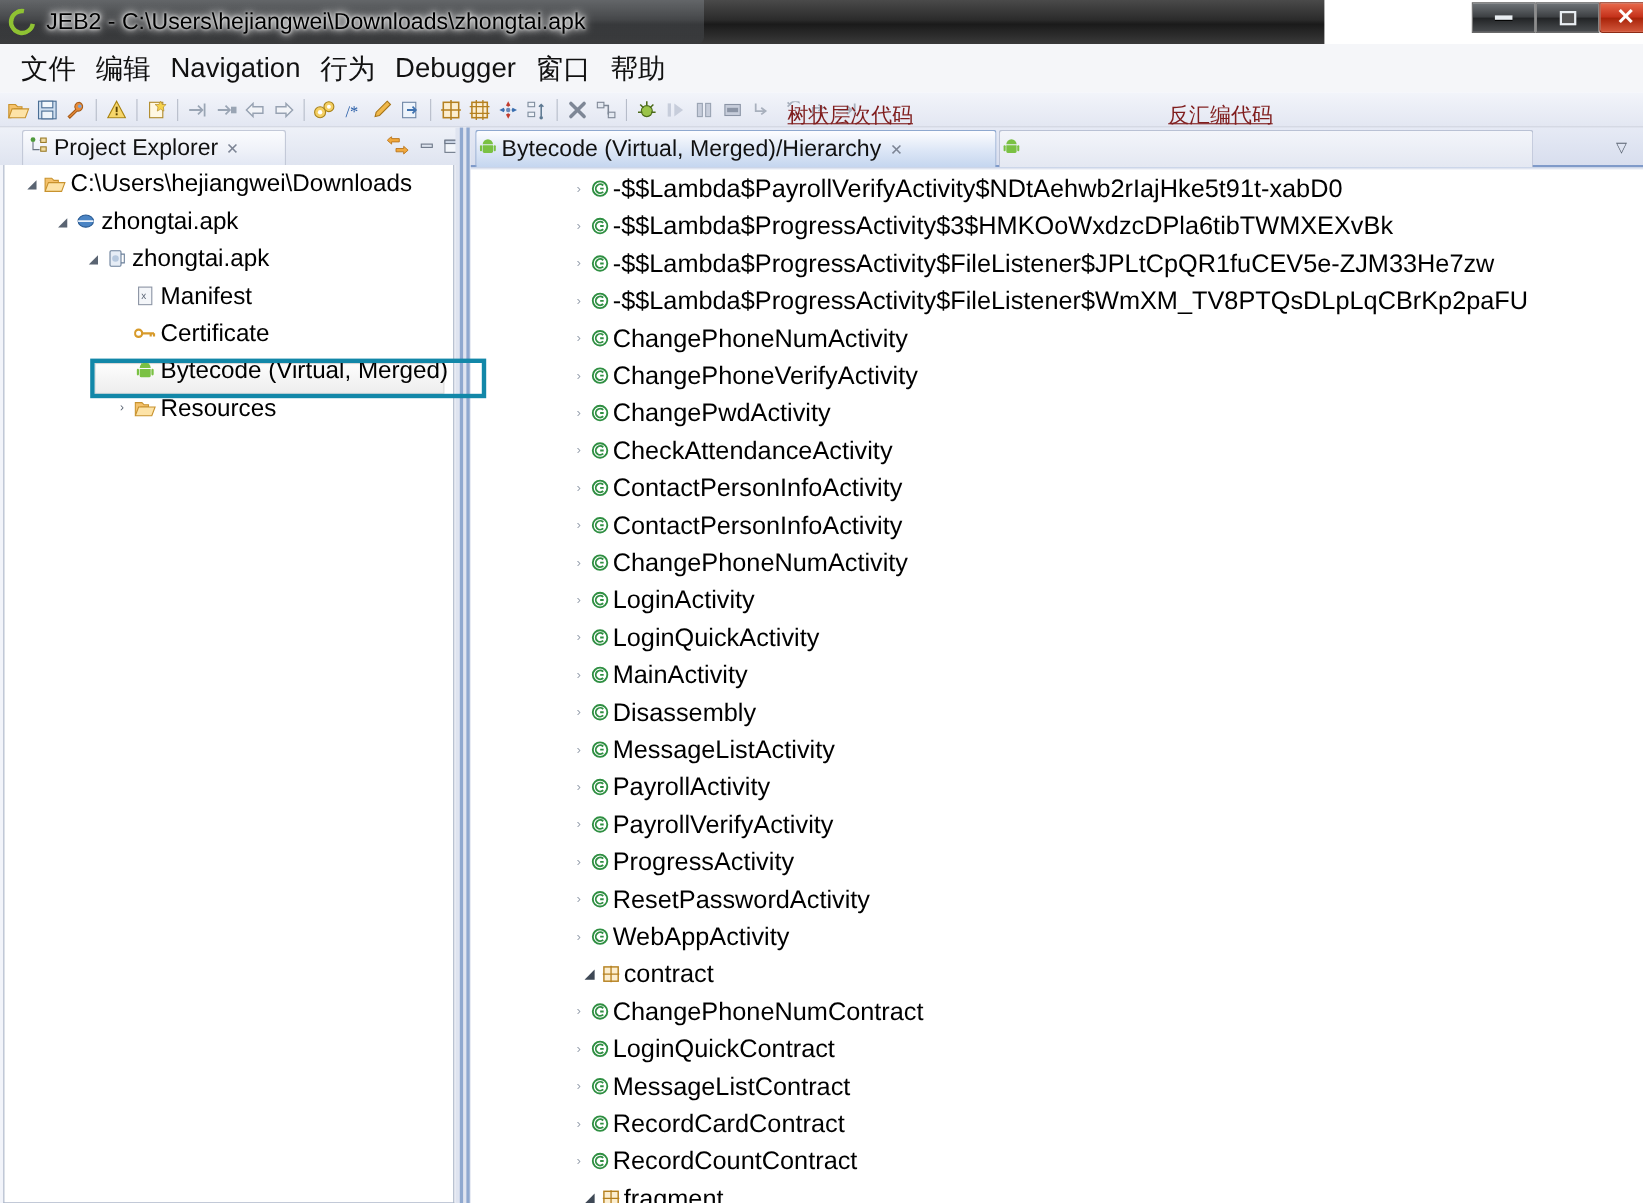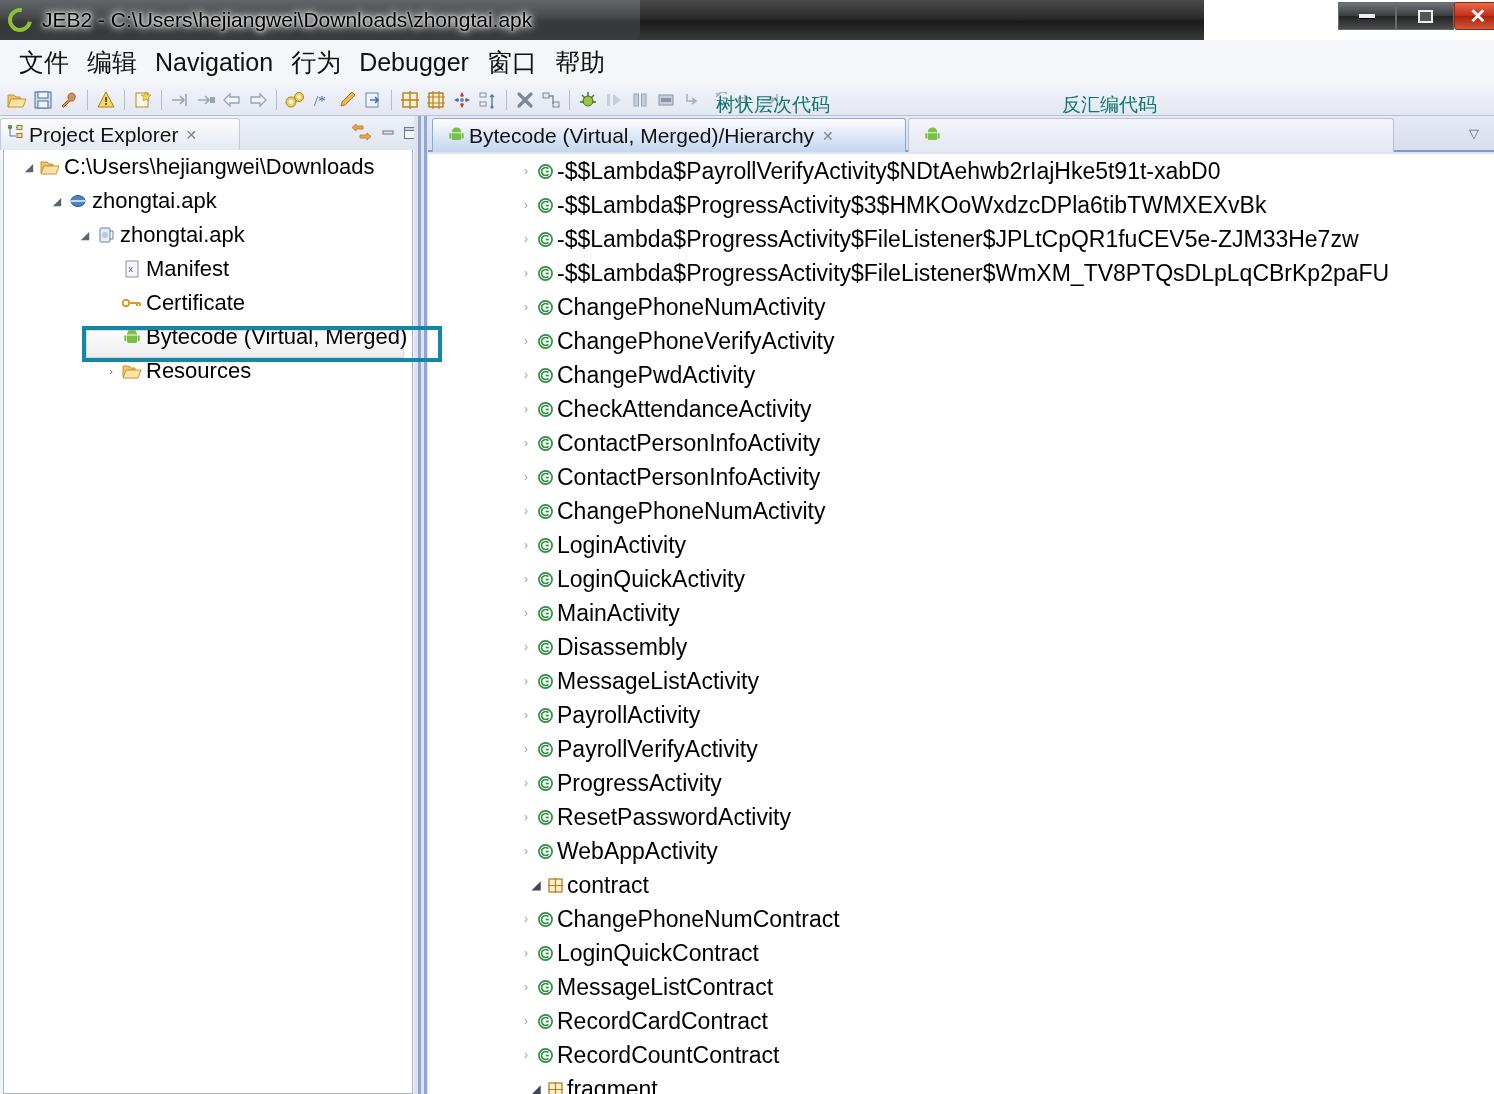--- a/index.html
+++ b/index.html
@@ -68,36 +68,36 @@
     border-bottom:1px solid #b9c0d0;
     display:flex; align-items:center; padding-left:4px;
   }
   .tb{ width:24px;height:24px; margin:0 1px; display:flex;align-items:center;justify-content:center;
        font-size:15px; color:#9a7b3a; position:relative; }
   .tb svg{ display:block; }
   .tbsep{ width:1px;height:20px;background:#b6bcc9; margin:0 5px; }
 
   
   .annot{
-    position:absolute; color:#0f766e; font-size:19px; white-space:nowrap; z-index:30;
+    position:absolute; color:#7f1d1d; font-size:19px; white-space:nowrap; z-index:30;text-decoration:underline;
   }
   #annot-1{ left:716px; top:92px; }
   #annot-2{ left:1062px; top:92px; }
 
   
   #left-panel{
     position:absolute; left:0; top:116px; width:424px; height:978px;
     background:#f2f4fa;
   }
   #pe-tabbar{
     position:absolute; left:0; top:0; width:424px; height:34px;
     background:linear-gradient(to bottom,#eef1f8,#dfe4f0);
   }
   #pe-tab{
-    position:absolute; left:0; top:2px; height:32px; width:240px;
+    position:absolute; left:20px; top:2px; height:32px; width:240px;
     background:linear-gradient(to bottom,#fbfcfe 0%,#eef1f8 60%,#e3e8f4 100%);
     border:1px solid #c3c9d8; border-bottom:none;
     border-radius:3px 3px 0 0;
     display:flex; align-items:center; padding:0 6px;
   }
   #pe-tab-label{ font-size:21px; color:#111; margin-left:5px; white-space:nowrap; }
   #pe-tab-close{ font-size:14px; color:#7c8494; margin-left:7px; }
   .pe-ctl{ position:absolute; top:7px; width:20px;height:20px;
            display:flex;align-items:center;justify-content:center; }
   #pe-link{ left:352px; }
@@ -143,21 +143,21 @@
     position:absolute; left:428px; top:116px; width:1066px; height:978px;
     background:#dfe4f0;
   }
   #ed-tabbar{
     position:absolute; left:0; top:0; width:1066px; height:36px;
     background:linear-gradient(to bottom,#e6eaf5,#d8deee);
     border-bottom:2px solid #7f9ac9;
   }
   .ed-tab{
     position:absolute; top:2px; height:34px;
-    display:flex; align-items:center; padding:0 16px;
+    display:flex; align-items:center; padding:0 3px;
     font-size:21px; white-space:nowrap;
     border:1px solid #b9c1d4; border-bottom:none;
     border-radius:3px 3px 0 0;
   }
   #ed-tab-0{
     left:4px; width:474px;
     background:linear-gradient(to bottom,#fdfdff 0%,#dce6f6 55%,#c5d6ef 100%);
     border-color:#8ea8cf;
   }
   #ed-tab-1{

